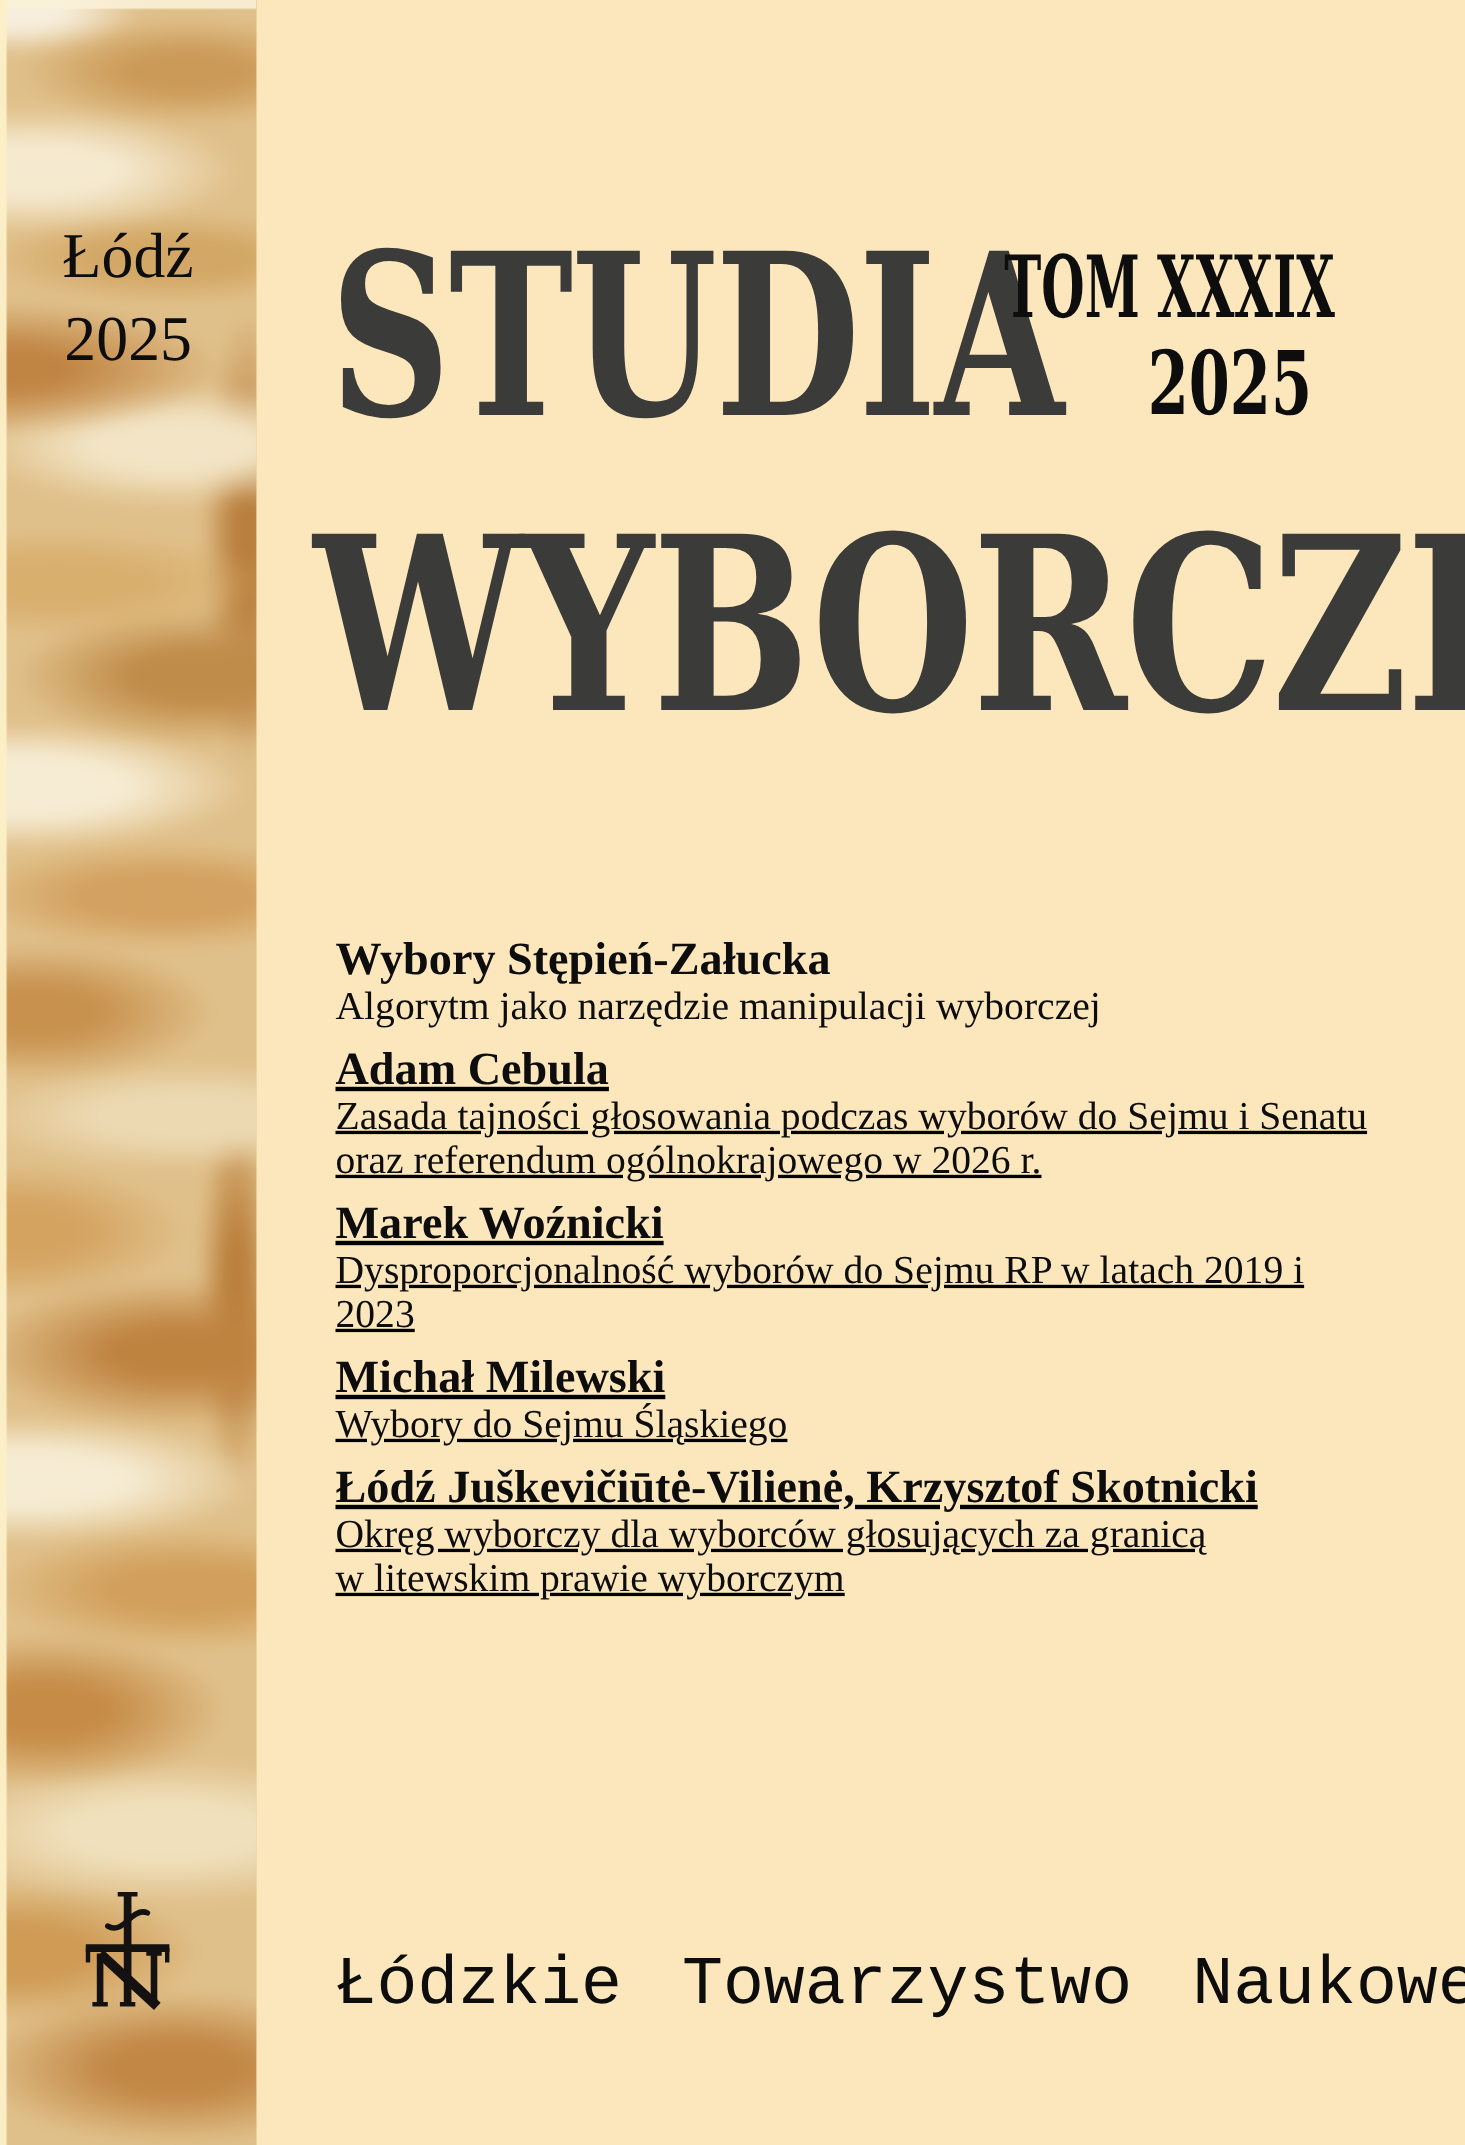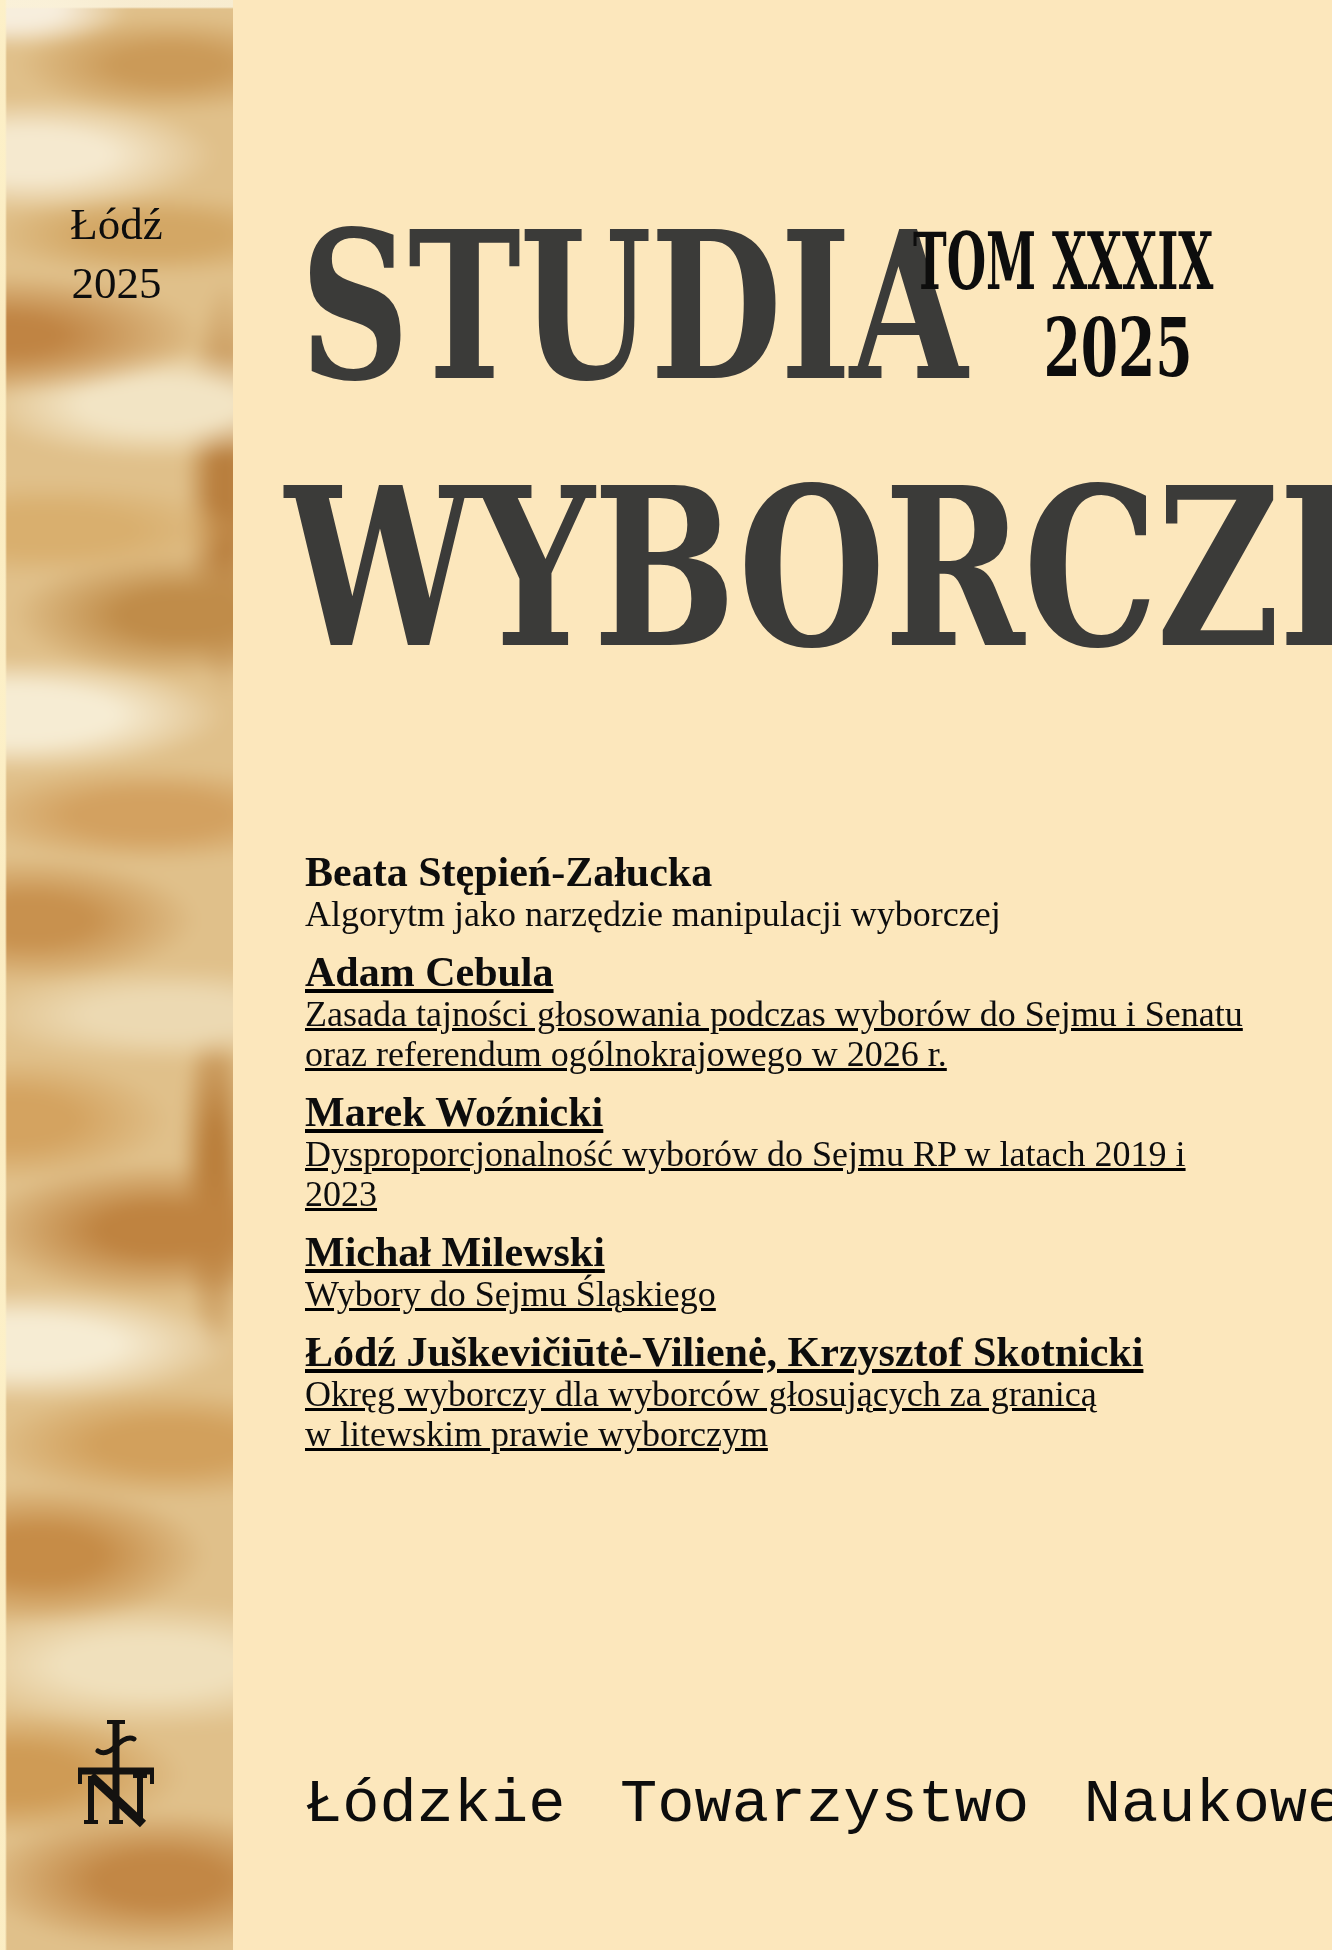--- a/index.html
+++ b/index.html
@@ -52,21 +52,21 @@
       radial-gradient(260px 100px at 190px 1910px,#c28745 0 24%, transparent 70%);
   }
   .strip-edge{
     position:absolute;left:0;top:0;right:0;bottom:0;pointer-events:none;
     background:
       linear-gradient(90deg, rgba(253,240,199,.95) 0 5px, rgba(253,240,199,0) 7px),
       linear-gradient(180deg, rgba(250,241,216,.9) 0 7px, rgba(250,241,216,0) 9px);
   }
   .place-year{
     position:absolute;left:0;top:195px;width:233px;
-    text-align:center;font-size:45px;line-height:1.3;
+    text-align:center;font-size:58px;line-height:1.3;
     color:var(--text-ink);white-space:pre-line;
   }
   .logo{position:absolute;left:74px;top:1716px;width:84px;height:112px;}
 
   
   .title-line1{
     position:absolute;left:300px;top:204px;margin:0;
     font-family:"DejaVu Serif", serif;font-weight:700;
     font-size:205px;line-height:1;color:var(--title-ink);
     transform:scaleX(.74);transform-origin:left top;
@@ -137,21 +137,21 @@
     </svg>
   </div>
 
   <h1 class="title-line1">STUDIA</h1>
   <div class="volume">TOM XXXIX</div>
   <div class="volume-year">2025</div>
   <h1 class="title-line2">WYBORCZE</h1>
 
   <section class="articles">
     <article class="article">
-      <div class="authors">Beata Stępień-Załucka</div>
+      <div class="authors">Wybory Stępień-Załucka</div>
       <div class="atitle">Algorytm jako narzędzie manipulacji wyborczej</div>
     </article>
     <article class="article">
       <div class="authors">Adam Cebula</div>
       <div class="atitle">Zasada tajności głosowania podczas wyborów do Sejmu i Senatu
 oraz referendum ogólnokrajowego w 2026 r.</div>
     </article>
     <article class="article">
       <div class="authors">Marek Woźnicki</div>
       <div class="atitle">Dysproporcjonalność wyborów do Sejmu RP w latach 2019 i 2023</div>

